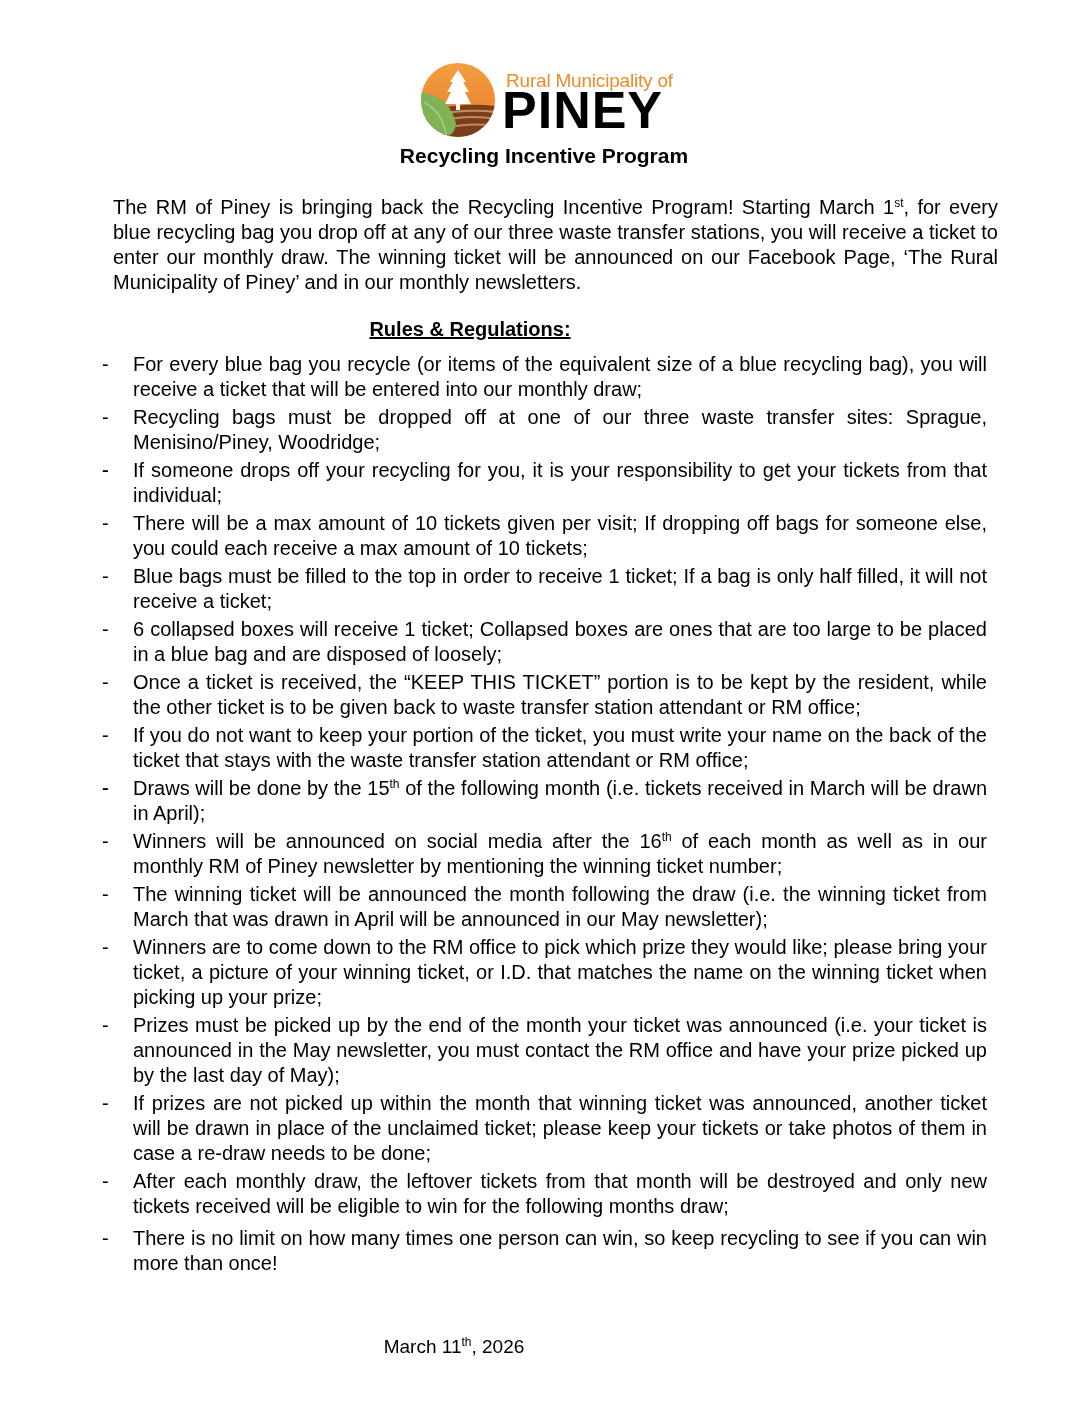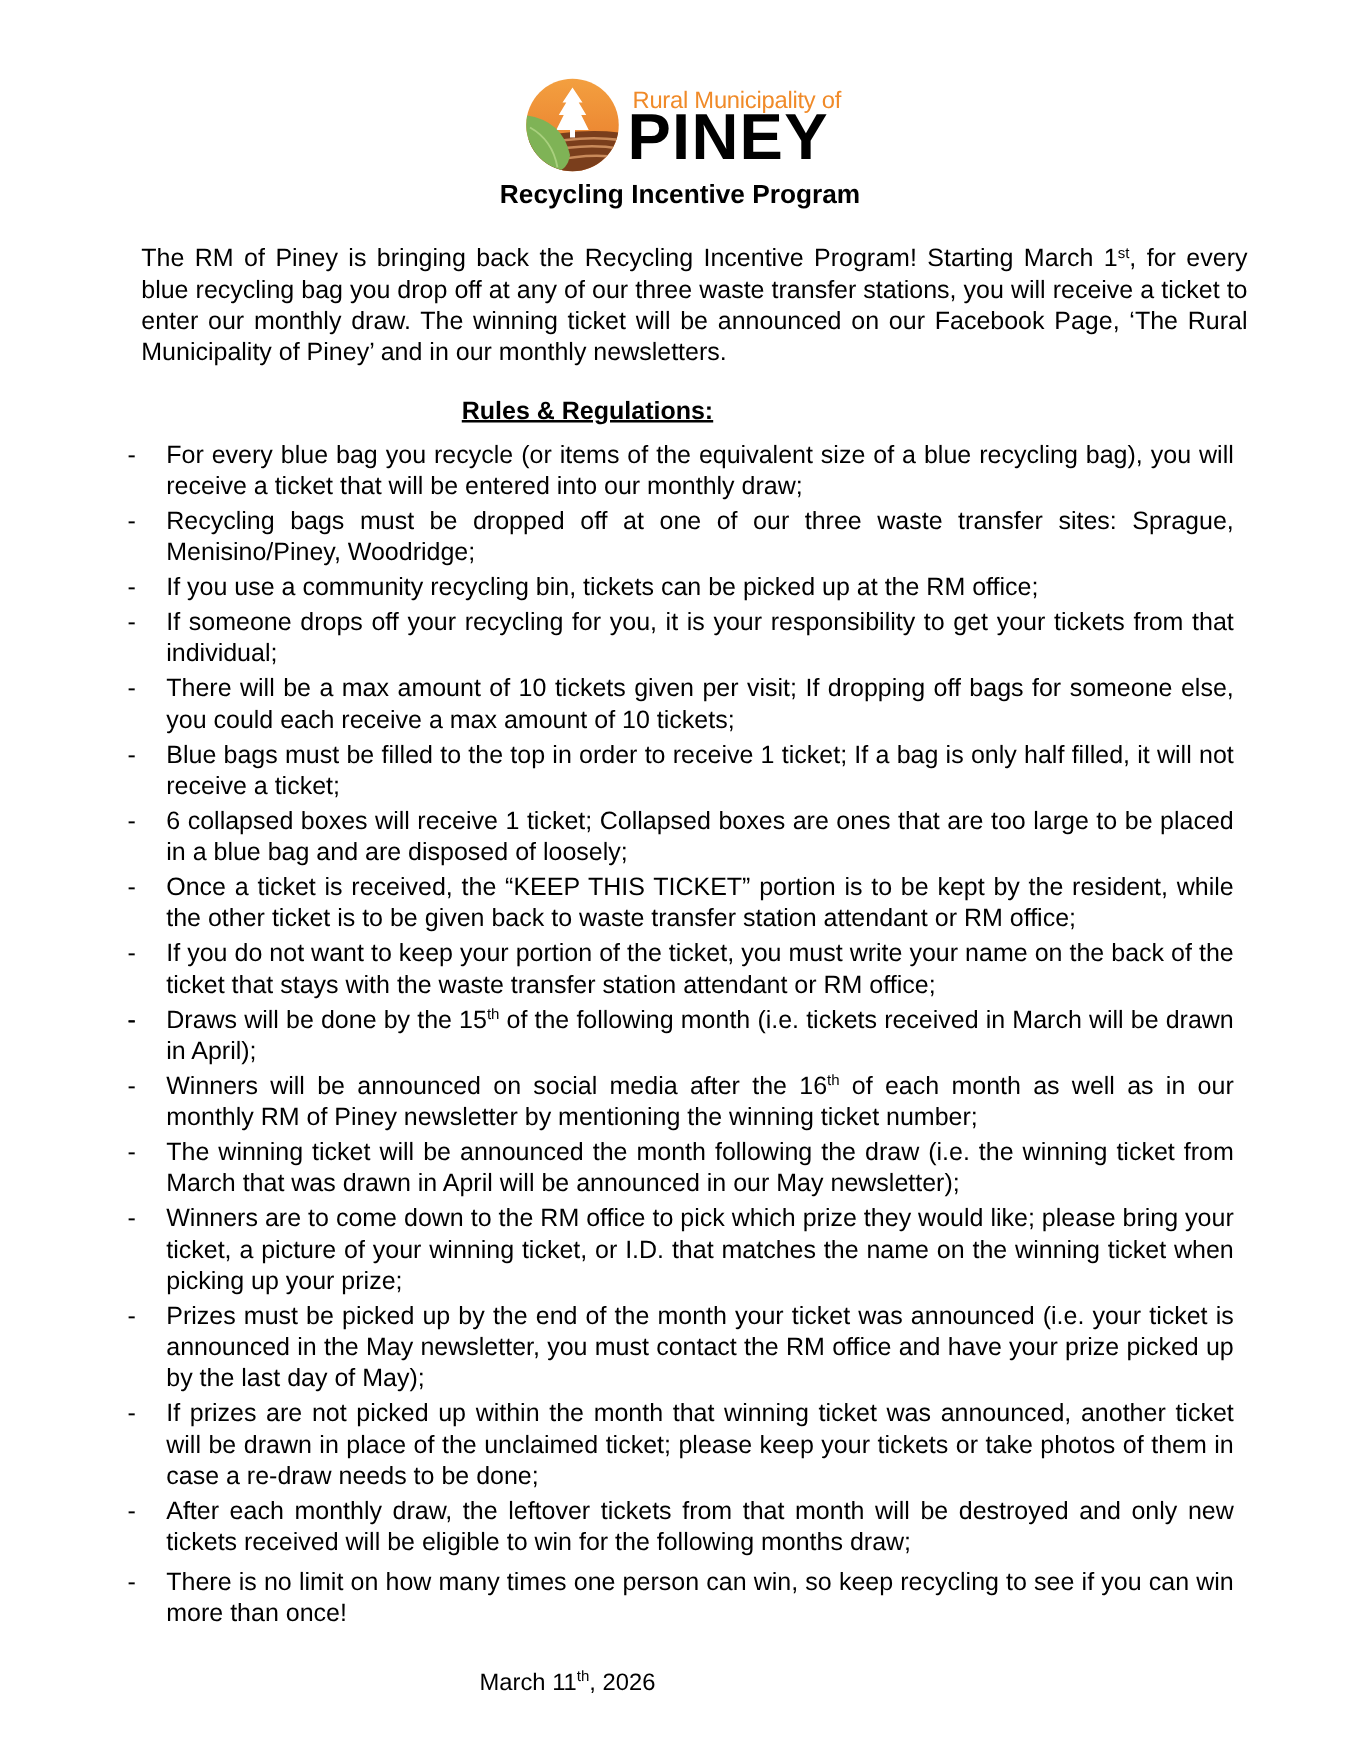--- a/index.html
+++ b/index.html
@@ -56,21 +56,21 @@
 
 <h1 class="title">Recycling Incentive Program</h1>
 
 <p class="intro"><span>The RM of Piney is bringing back the Recycling Incentive Program! Starting March 1</span><sup>st</sup><span>, for every blue recycling bag you drop off at any of our three waste transfer stations, you will receive a ticket to enter our monthly draw. The winning ticket will be announced on our Facebook Page, ‘The Rural Municipality of Piney’ and in our monthly newsletters.</span></p>
 
 <h2 class="rules-heading">Rules &amp; Regulations:</h2>
 
 <ul class="rules">
   <li class="rule"><span class="dash">-</span><span>For every blue bag you recycle (or items of the equivalent size of a blue recycling bag), you will receive a ticket that will be entered into our monthly draw;</span></li>
   <li class="rule"><span class="dash">-</span><span>Recycling bags must be dropped off at one of our three waste transfer sites: Sprague, Menisino/Piney, Woodridge;</span></li>
-  <li class="rule"><span class="dash">-</span><span>If you use a community recycling bin, tickets can be picked up at the RM office;</span></li>
+  <li class="rule"><span class="dash">-</span></li>
   <li class="rule"><span class="dash">-</span><span>If someone drops off your recycling for you, it is your responsibility to get your tickets from that individual;</span></li>
   <li class="rule"><span class="dash">-</span><span>There will be a max amount of 10 tickets given per visit; If dropping off bags for someone else, you could each receive a max amount of 10 tickets;</span></li>
   <li class="rule"><span class="dash">-</span><span>Blue bags must be filled to the top in order to receive 1 ticket; If a bag is only half filled, it will not receive a ticket;</span></li>
   <li class="rule"><span class="dash">-</span><span>6 collapsed boxes will receive 1 ticket; Collapsed boxes are ones that are too large to be placed in a blue bag and are disposed of loosely;</span></li>
   <li class="rule"><span class="dash">-</span><span>Once a ticket is received, the “KEEP THIS TICKET” portion is to be kept by the resident, while the other ticket is to be given back to waste transfer station attendant or RM office;</span></li>
   <li class="rule"><span class="dash">-</span><span>If you do not want to keep your portion of the ticket, you must write your name on the back of the ticket that stays with the waste transfer station attendant or RM office;</span></li>
   <li class="rule"><span class="dash">-</span></li>
   <li class="rule"><span class="dash">-</span><span>Draws will be done by the 15</span><sup>th</sup><span> of the following month (i.e. tickets received in March will be drawn in April);</span></li>
   <li class="rule"><span class="dash">-</span><span>Winners will be announced on social media after the 16</span><sup>th</sup><span> of each month as well as in our monthly RM of Piney newsletter by mentioning the winning ticket number;</span></li>
   <li class="rule"><span class="dash">-</span><span>The winning ticket will be announced the month following the draw (i.e. the winning ticket from March that was drawn in April will be announced in our May newsletter);</span></li>

